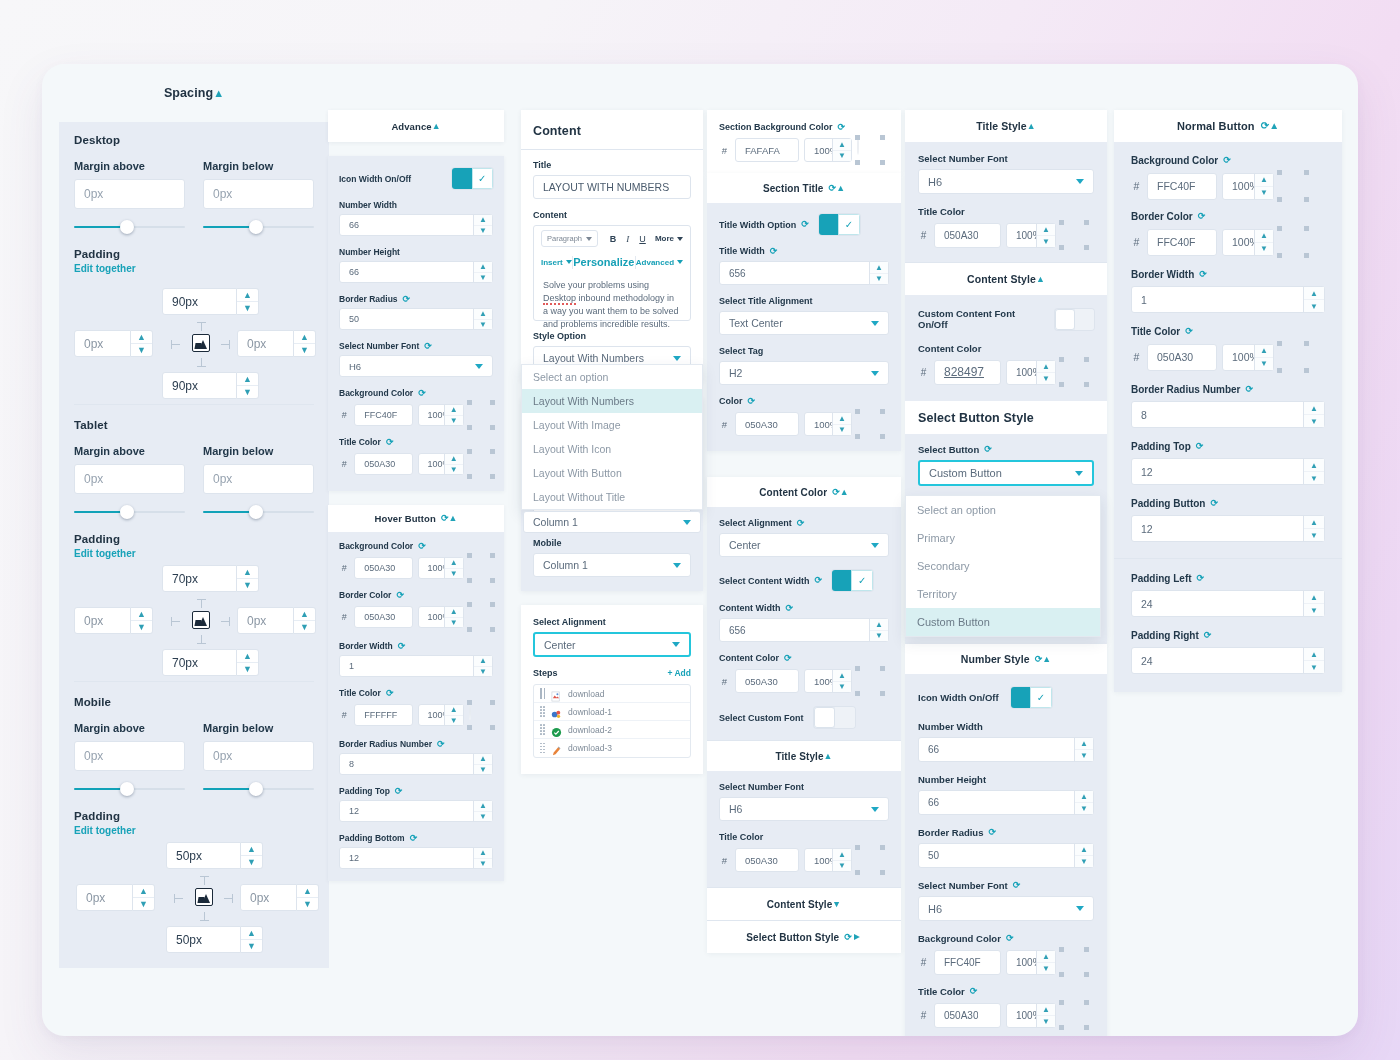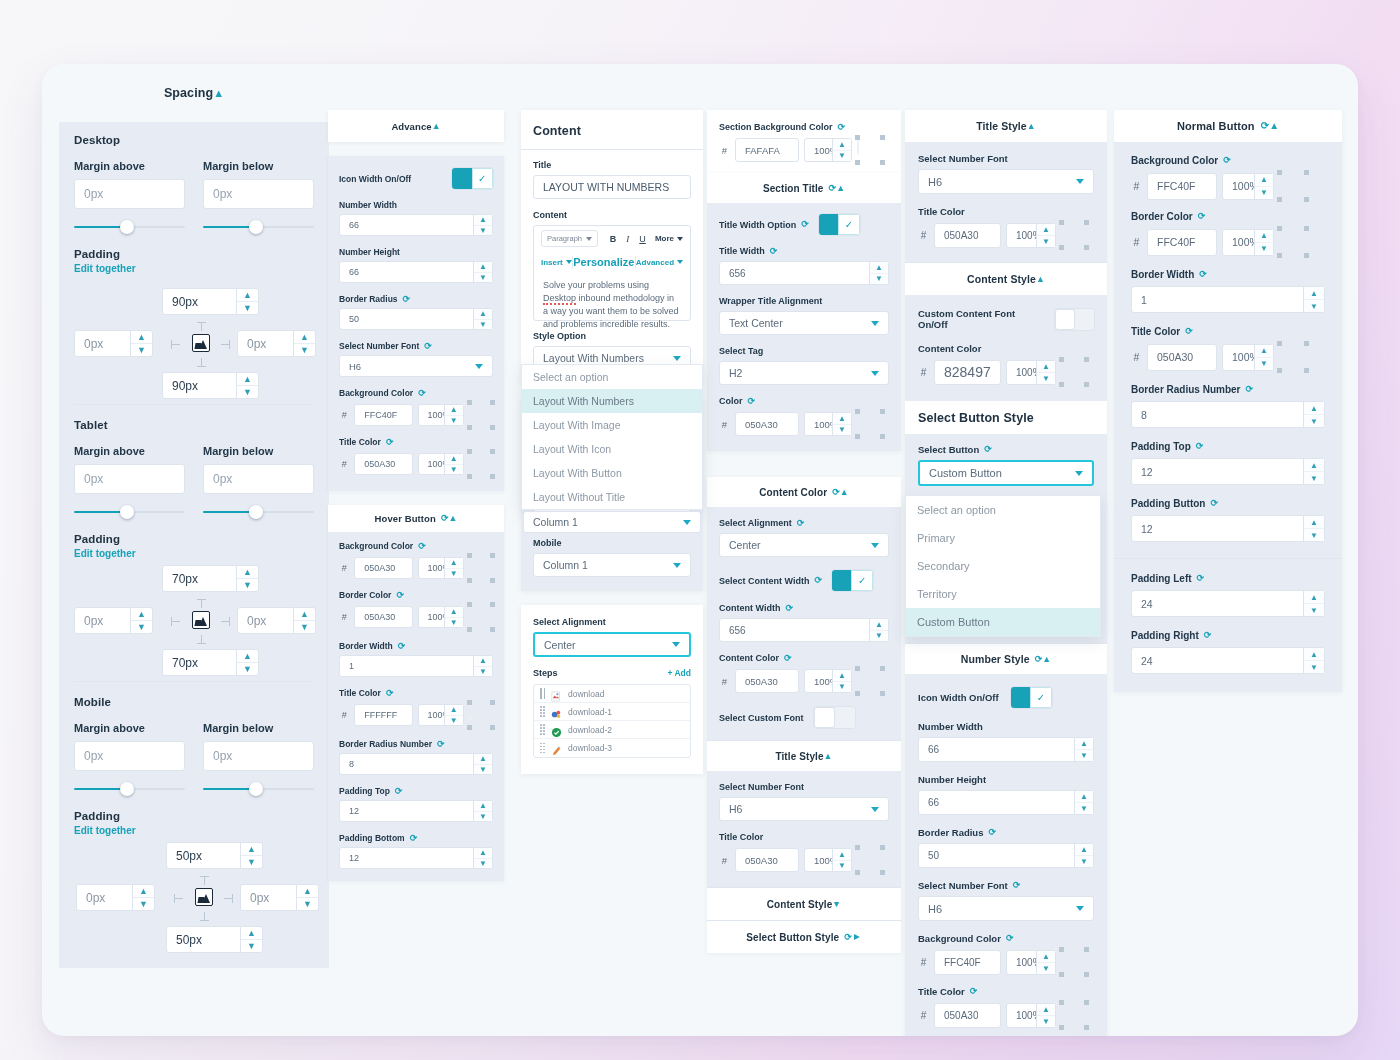--- a/index.html
+++ b/index.html
@@ -819,21 +819,21 @@
             <span>Title Width</span>
             <span class="reset">⟳</span>
           </div>
         <div class="fld" style="height:24px; margin-top:5px;">
             <span class="fld-txt" style="flex:1; font-size:10px;">656</span>
             <span class="spin">
               <i>▲</i>
               <i>▼</i>
             </span>
           </div>
-        <div class="lbl" style="font-size:9px; margin-top:11px;">Wrapper Title Alignment</div>
+        <div class="lbl" style="font-size:9px; margin-top:11px;">Select Title Alignment</div>
         <div class="sel" style="height:24px; margin-top:5px; font-size:10.5px;">
             <span>Text Center</span>
             <span class="caret"></span>
           </div>
         <div class="lbl" style="font-size:9px; margin-top:11px;">Select Tag</div>
         <div class="sel" style="height:24px; margin-top:5px; font-size:10.5px;">
             <span>H2</span>
             <span class="caret"></span>
           </div>
         <div class="lbl" style="font-size:9px; margin-top:11px;">
@@ -1002,21 +1002,21 @@
         <div style="display:flex; align-items:center; gap:12px;">
           <span class="lbl" style="font-size:9.5px;">Custom Content Font On/Off</span>
           <span class="tg off">
               <span class="a"></span>
               <span class="b"></span>
             </span>
         </div>
         <div class="lbl" style="font-size:9.5px; margin-top:13px;">Content Color</div>
         <div class="crow" style="margin-top:5px;">
           <span class="hash" style="font-size:10px;">#</span>
-          <span class="fld" style="height:25px; width:67px; font-size:14px;">
+          <span class="fld" style="height:25px; width:67px; font-size:12px;text-decoration:underline;">
               <span class="fld-txt">828497</span>
             </span>
           <span class="fld" style="height:25px; width:50px; font-size:10px;">
               <span class="fld-txt" style="flex:1;">100%</span>
               <span class="spin">
                 <i>▲</i>
                 <i>▼</i>
               </span>
             </span>
           <span class="swatch"><span class="dot" style="background:#828497"></span><i class="hn tl"></i><i class="hn tr"></i><i class="hn bl"></i><i class="hn br"></i></span>

